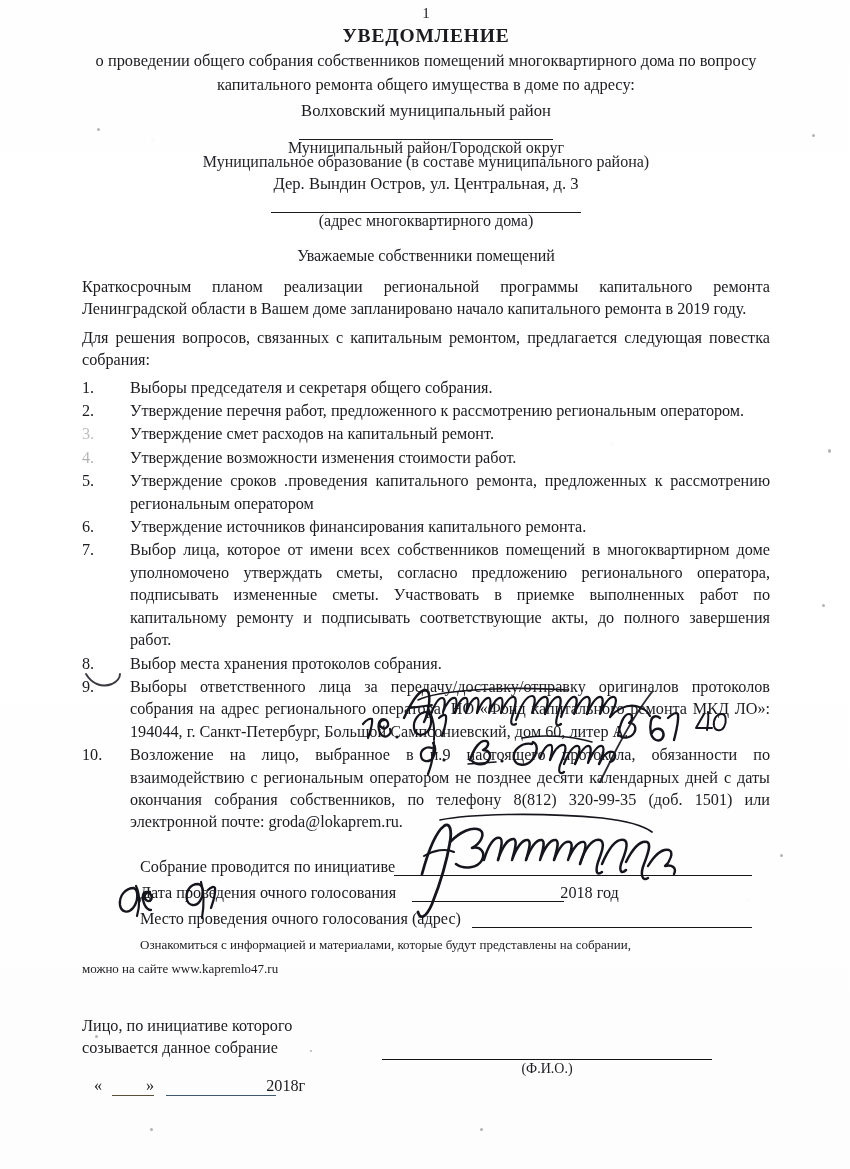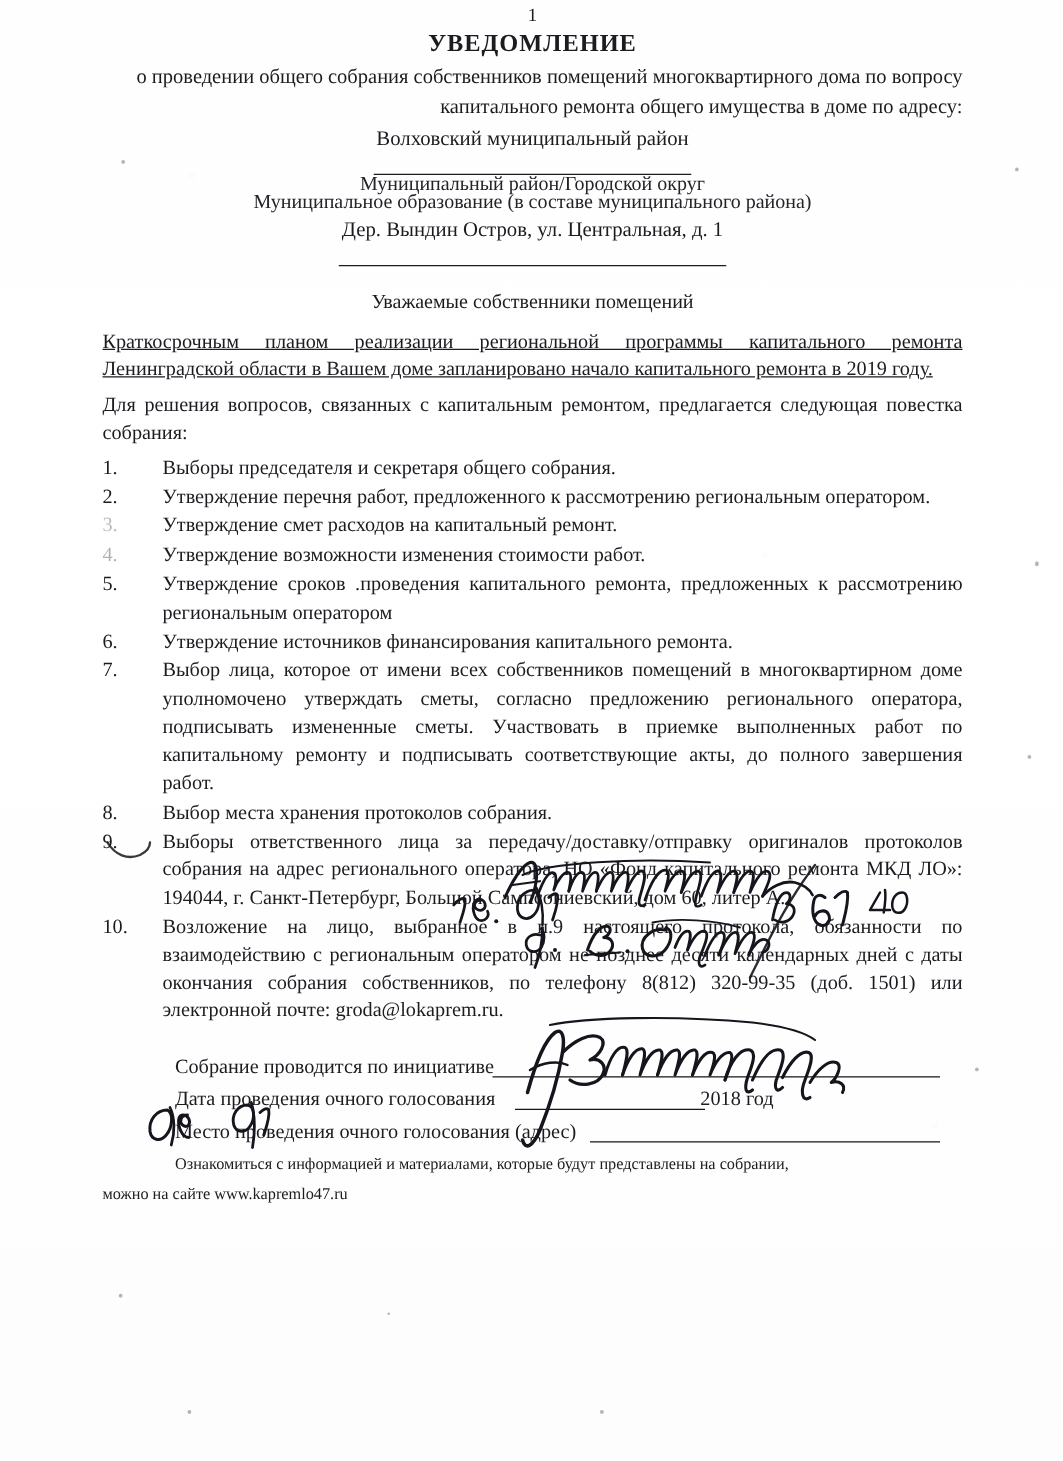--- a/index.html
+++ b/index.html
@@ -46,21 +46,21 @@
   .doc-title {
     text-align: center;
     font-weight: bold;
     font-size: 19.5px;
     line-height: 25px;
     letter-spacing: .8px;
     margin-top: 1px;
   }
 
   .subtitle {
-    text-align: right;
+    text-align: center;
     font-size: 16.4px;
     line-height: 21.5px;
     margin-top: 2px;
   }
 
   .field-line {
     text-align: center;
     font-size: 16.6px;
     line-height: 21px;
     margin-top: 5px;
@@ -86,21 +86,21 @@
   }
 
   .para {
     font-size: 16.2px;
     line-height: 22.4px;
     text-align: justify;
     text-align-last: left;
     margin-top: 6px;
     text-indent: 0;
   }
-  .para.first { margin-top: 9px; text-decoration: underline; }
+  .para.first { margin-top: 9px; }
 
   .agenda {
     margin-top: 5px;
   }
   .agenda-item {
     position: relative;
     font-size: 16.2px;
     line-height: 22.4px;
     text-align: justify;
     text-align-last: left;
@@ -224,22 +224,23 @@
     <div class="subtitle">капитального ремонта общего имущества в доме по адресу:</div>
 
     <div class="field-line">
       <span class="u">Волховский муниципальный район</span>
     </div>
     <div class="field-caption">Муниципальный район/Городской округ</div>
 
     <div class="field-caption">Муниципальное образование (в составе муниципального района)</div>
 
     <div class="field-line">
-      <span class="u">Дер. Вындин Остров, ул. Центральная, д. 1</span>
+      <span class="u">Дер. Вындин Остров, ул. Центральная, д. 3</span>
     </div>
+    <div class="field-caption">(адрес многоквартирного дома)</div>
 
     <div class="greeting">Уважаемые собственники помещений</div>
 
     <div class="para first">Краткосрочным планом реализации региональной программы капитального ремонта Ленинградской области в Вашем доме запланировано начало капитального ремонта в 2019 году.</div>
     <div class="para">Для решения вопросов, связанных с капитальным ремонтом, предлагается следующая повестка собрания:</div>
 
     <div class="agenda">
       <div class="agenda-item">
         <span class="agenda-num">1.</span>
         <span>Выборы председателя и секретаря общего собрания.</span>
@@ -297,20 +298,35 @@
 
       <div class="fill-row">
         <span>Место проведения очного голосования (адрес)</span>
         <span class="fill-rule" style="left:332px; right:18px;"></span>
       </div>
 
       <div class="notice-para" style="margin-left:-58px; padding-left:58px;">Ознакомиться с информацией и материалами, которые будут представлены на собрании,</div>
     </div>
     <div class="notice-para">можно на сайте www.kapremlo47.ru</div>
 
+    <div class="initiator-block">
+      <div class="initiator-label">
+        <div>Лицо, по инициативе которого</div>
+        <div>созывается данное собрание</div>
+      </div>
+
+      <div class="fio-rule"></div>
+      <div class="fio-caption">(Ф.И.О.)</div>
+
+      <div class="date-bottom">
+        <span>«</span><span style="display:inline-block;width:44px;"></span><span>»</span><span style="display:inline-block;width:112px;"></span><span>2018г</span>
+      </div>
+      <div class="date-rule-a"></div>
+      <div class="date-rule-b"></div>
+    </div>
 
   </div>
 
   <svg class="ink" style="left:398px; top:684px; width:260px; height:42px;" viewBox="0 0 260 42">
     <path d="M6 34 C12 20 20 8 26 6 C31 5 32 12 31 20 C30 28 28 34 26 38" stroke-width="2.4"></path>
     <path d="M12 24 L34 21" stroke-width="1.8"></path>
     <path d="M33 30 C36 22 40 14 44 14 C48 14 47 22 45 28 C48 20 53 13 57 14 C60 15 58 24 57 29" stroke-width="2.2"></path>
     <path d="M57 29 C60 20 64 13 68 14 C71 15 69 24 68 29 C71 21 75 13 79 14 C82 15 80 24 79 29" stroke-width="2.2"></path>
     <path d="M79 29 C83 20 87 13 91 14 C94 15 92 24 91 29 C94 21 99 13 103 14 C106 15 104 24 103 29" stroke-width="2.2"></path>
     <path d="M103 29 C107 20 112 12 116 13 C120 15 116 26 114 33 C112 40 114 42 118 40" stroke-width="2.2"></path>

